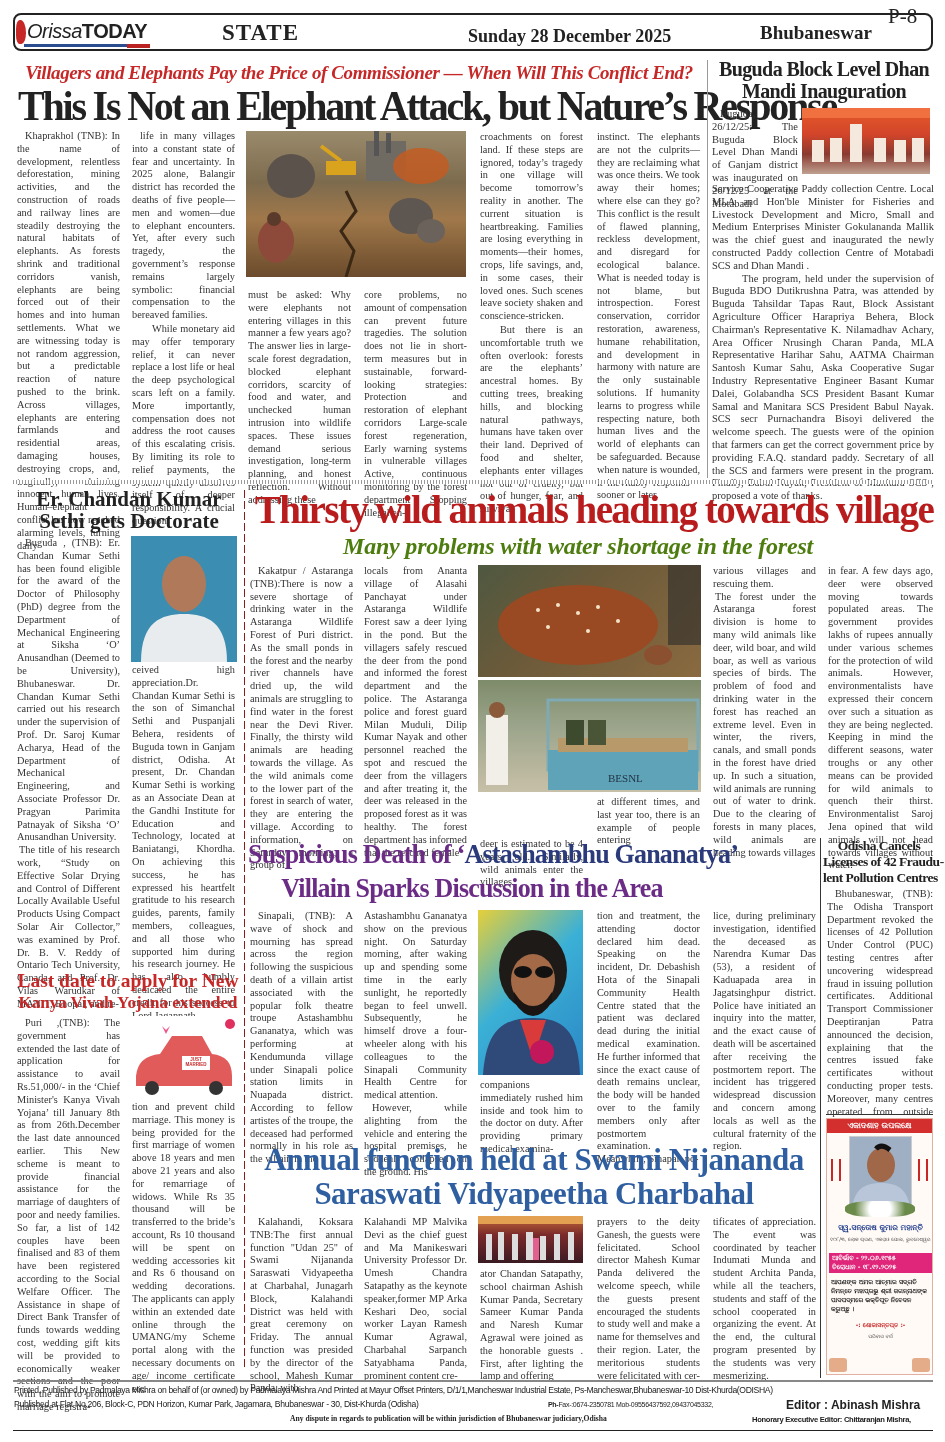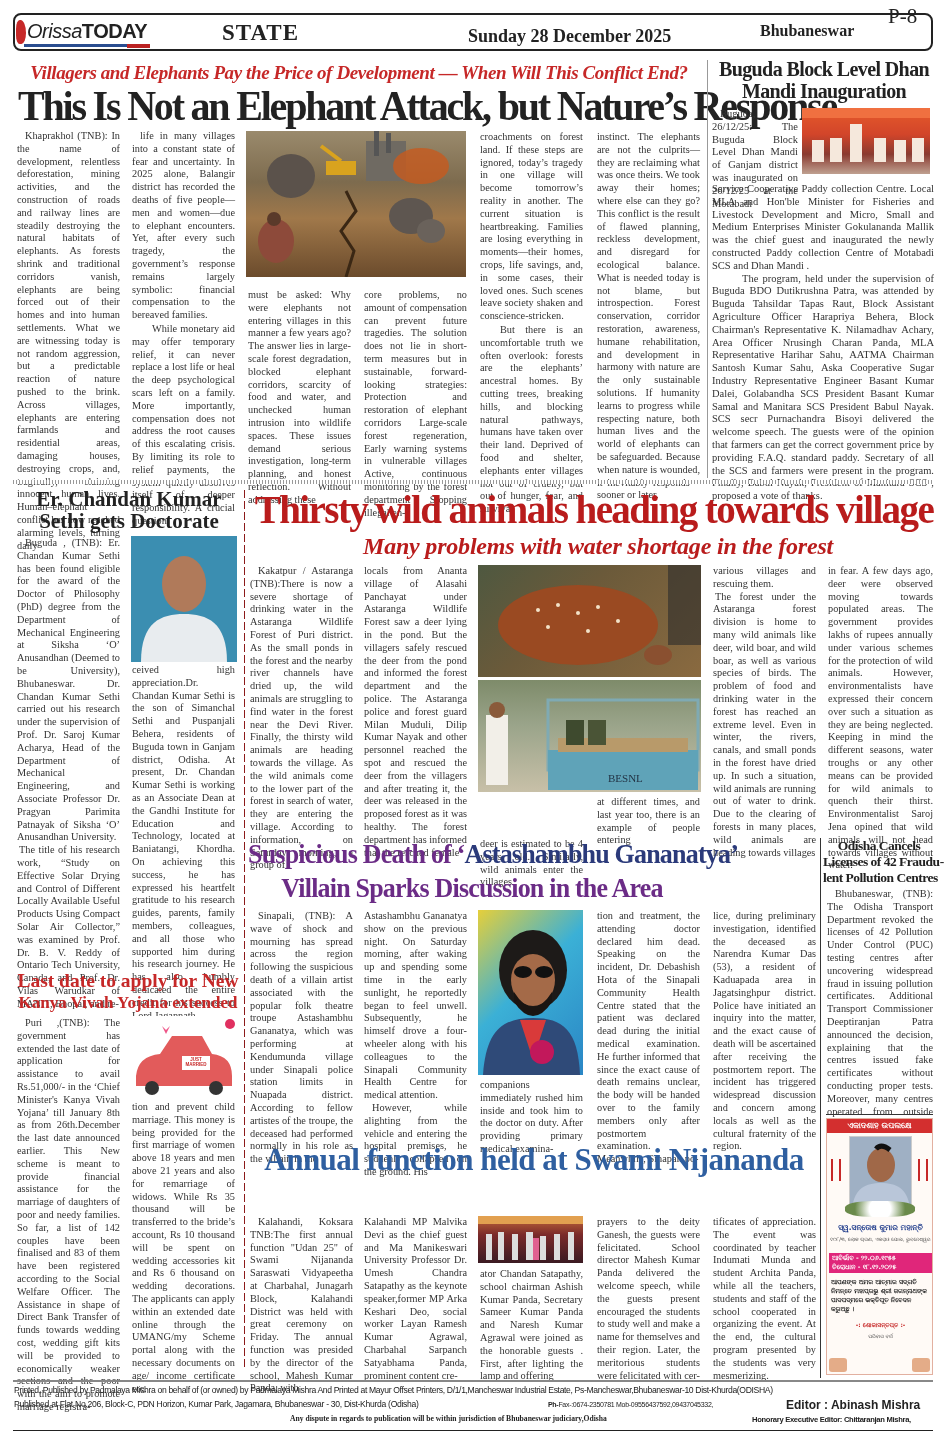--- a/index.html
+++ b/index.html
@@ -26,24 +26,24 @@
 </head>
 <body>
 
 <div class="abs masthead"></div>
 <div class="abs logo-map"></div>
 <div class="abs logo" style="left:27px"><i>Orissa</i><b>TODAY</b></div>
 <div class="abs logo-bar"></div>
 <div class="abs logo-tag"></div>
 <div class="abs mh-text" style="left:222px;top:20px;font-size:23px;letter-spacing:1px">STATE</div>
 <div class="abs mh-text" style="left:468px;top:26px;font-size:18px;font-weight:bold">Sunday 28 December 2025</div>
-<div class="abs mh-text" style="left:760px;top:22px;font-size:16px">Bhubaneswar</div>
+<div class="abs mh-text" style="left:760px;top:22px;font-size:19px">Bhubaneswar</div>
 <div class="abs" style="left:888px;top:4px;font-size:21px;font-family:'Liberation Serif',serif">P-8</div>
 
-<div class="headline" style="left:20px;top:62px;width:678px;font-size:19px;font-style:italic;color:#c62828;letter-spacing:-0.4px;font-weight:bold">Villagers and Elephants Pay the Price of Development — When Will This Conflict End?</div>
+<div class="headline" style="left:20px;top:62px;width:678px;font-size:19px;font-style:italic;color:#c62828;letter-spacing:-0.4px;font-weight:bold">Villagers and Elephants Pay the Price of Commissioner — When Will This Conflict End?</div>
 <div class="headline" style="left:18px;top:82px;width:682px;font-size:40px;color:#222;letter-spacing:-2.2px;transform:scaleY(1.05)">This Is Not an Elephant Attack, but Nature’s Response</div>
 
 <div class="col" style="left:17px;top:130px;width:103px">
     <p>Khaprakhol (TNB): In the name of development, relentless deforestation, mining activities, and the construction of roads and railway lines are steadily destroying the natural habitats of elephants. As forests shrink and traditional corridors vanish, elephants are being forced out of their homes and into human settlements. What we are witnessing today is not random aggression, but a predictable reaction of nature pushed to the brink. Across villages, elephants are entering farmlands and residential areas, damaging houses, destroying crops, and, tragically, claiming innocent human lives. Human–elephant conflict has now reached alarming levels, turning daily</p>
   </div>
 <div class="col" style="left:132px;top:130px;width:103px">
     <p>life in many villages into a constant state of fear and uncertainty. In 2025 alone, Balangir district has recorded the deaths of five people—men and women—due to elephant encounters. Yet, after every such tragedy, the government’s response remains largely symbolic: financial compensation to the bereaved families.</p>
     <p style="text-indent:20px;margin-top:1px">While monetary aid may offer temporary relief, it can never replace a lost life or heal the deep psychological scars left on a family. More importantly, compensation does not address the root causes of this escalating crisis. By limiting its role to relief payments, the system quietly absolves itself of deeper responsibility. A crucial question</p>
   </div>
 
@@ -143,21 +143,21 @@
   <div style="position:absolute;left:50px;top:41px;width:28px;font-size:4.5px;font-family:'Liberation Sans',sans-serif;color:#c62828;font-weight:bold;text-align:center;line-height:5px">JUST MARRIED</div>
 </div>
 <div class="col" style="left:17px;top:1017px;width:103px">
     <p>Puri ,(TNB): The government has extended the last date of  application for assistance to avail Rs.51,000/- in the ‘Chief Minister's Kanya Vivah Yojana’ till  January 8th as from 26th.December the last date announced earlier. This New scheme is meant to provide financial assistance for the marriage of daughters of poor and needy families. So far,  a list of 142 couples have been finalised and 83 of them have been registered according to the Social Welfare Officer. The Assistance in shape of Direct Bank Transfer of funds towards wedding cost, wedding gift kits will be provided to economically weaker sections and the poor with the aim to promote marriage registra-</p>
   </div>
 <div class="col" style="left:132px;top:1101px;width:103px">
     <p style="text-indent:0">tion and prevent child marriage. This money is being  provided for the first marriage of women above 18 years and men above 21 years and also for remarriage of widows. While Rs 35 thousand will be transferred to the bride’s account, Rs 10 thousand will be spent on wedding accessories kit and Rs 6 thousand on wedding decorations. The applicants can apply within an extended date online through the UMANG/my Scheme portal along with the necessary documents on age/ income certificate etc.</p>
   </div>
 
 <div class="headline" style="left:250px;top:487px;width:688px;font-size:39px;color:#b91c1c;letter-spacing:-1.6px">Thirsty wild animals heading towards village</div>
-<div class="headline" style="left:254px;top:533px;width:688px;font-size:24px;font-style:italic;color:#b91c1c;letter-spacing:-0.2px">Many problems with water shortage in the forest</div>
+<div class="headline" style="left:234px;top:533px;width:688px;font-size:24px;font-style:italic;color:#4d7c0f;letter-spacing:-0.2px">Many problems with water shortage in the forest</div>
 
 <div class="col" style="left:250px;top:565px;width:103px">
     <p>Kakatpur / Astaranga (TNB):There is now a severe shortage of drinking water in the Astaranga Wildlife Forest of Puri district. As the small ponds in the forest and the nearby river channels have dried up, the wild animals are struggling to find water in the forest near the Devi River. Finally, the thirsty wild animals are heading towards the village. As the wild animals come to the lower part of the forest in search of water, they are entering the village. According to information, on Saturday morning, a group of</p>
   </div>
 <div class="col" style="left:364px;top:565px;width:103px">
     <p style="text-indent:0">locals from Ananta village of Alasahi Panchayat under Astaranga Wildlife Forest saw a deer lying in the pond. But the villagers safely rescued the deer from the pond and informed the forest department and the police. The Astaranga police and forest guard Milan Muduli, Dilip Kumar Nayak and other personnel reached the spot and rescued the deer from the villagers and after treating it, the deer was released in the proposed forest as it was healthy. The forest department has informed that the rescued female</p>
   </div>
 <div class="img" style="left:478px;top:565px;width:223px;height:112px;background:linear-gradient(135deg,#4e5840 0%,#6b5a3a 40%,#8a6a40 100%)">
   <svg width="223" height="112">
       <ellipse cx="100" cy="60" rx="80" ry="40" fill="#9a4a22"></ellipse>
@@ -265,20 +265,21 @@
   </div>
   <div style="position:absolute;left:4px;top:158px;width:99px;font-family:'DejaVu Sans',sans-serif;font-size:6.3px;line-height:9px;color:#222;font-weight:bold">ଆପଣଙ୍କ ଅମର ଆତ୍ମାର ସଦ୍‌ଗତି ନିମନ୍ତେ ମହାପ୍ରଭୁ ଶ୍ରୀ ଜଗନ୍ନାଥଙ୍କ ପାଦପଦ୍ମରେ ଭକ୍ତିପୂତ ନିବେଦନ କରୁଅଛୁ ।</div>
   <div style="position:absolute;left:2px;top:202px;width:103px;text-align:center;font-family:'DejaVu Sans',sans-serif;font-size:6px;color:#c62828;font-weight:bold">-: ଶୋକାସନ୍ତପ୍ତ :-</div>
   <div style="position:absolute;left:2px;top:214px;width:103px;text-align:center;font-family:'DejaVu Sans',sans-serif;font-size:5px;color:#333">ପରିବାର ବର୍ଗ</div>
   <div style="position:absolute;left:2px;bottom:2px;width:18px;height:14px;background:#d88a5a;border-radius:3px;opacity:0.7"></div>
   <div style="position:absolute;right:2px;bottom:2px;width:18px;height:14px;background:#d88a5a;border-radius:3px;opacity:0.7"></div>
 </div>
 
 <div class="headline" style="left:248px;top:1143px;width:572px;font-size:31px;line-height:34px;color:#2f5fa0;letter-spacing:-0.5px">
   <div>Annual function held at Swami Nijananda</div>
+  <div>Saraswati Vidyapeetha Charbahal</div>
 </div>
 <div class="col" style="left:250px;top:1216px;width:103px">
     <p>Kalahandi, Koksara TNB:The first annual function "Udan 25" of Swami Nijananda Saraswati Vidyapeetha at Charbahal, Junagarh Block, Kalahandi District was held with great ceremony on Friday. The annual function was presided by the director of the school, Mahesh Kumar Panda, with</p>
   </div>
 <div class="col" style="left:364px;top:1216px;width:103px">
     <p style="text-indent:0">Kalahandi MP Malvika Devi as the chief guest and Ma Manikeswari University Professor Dr. Umesh Chandra Satapathy as the keynote speaker,former MP Arka Keshari Deo, social worker Layan Ramesh Kumar Agrawal, Charbahal Sarpanch Satyabhama Panda, prominent content cre-</p>
   </div>
 <div class="img" style="left:478px;top:1216px;width:105px;height:47px;background:linear-gradient(180deg,#c46a3a 0%,#7a2a2a 40%,#3a1a22 100%)">
   <svg width="105" height="47">
       <rect x="0" y="0" width="105" height="8" fill="#e2a050"></rect>

